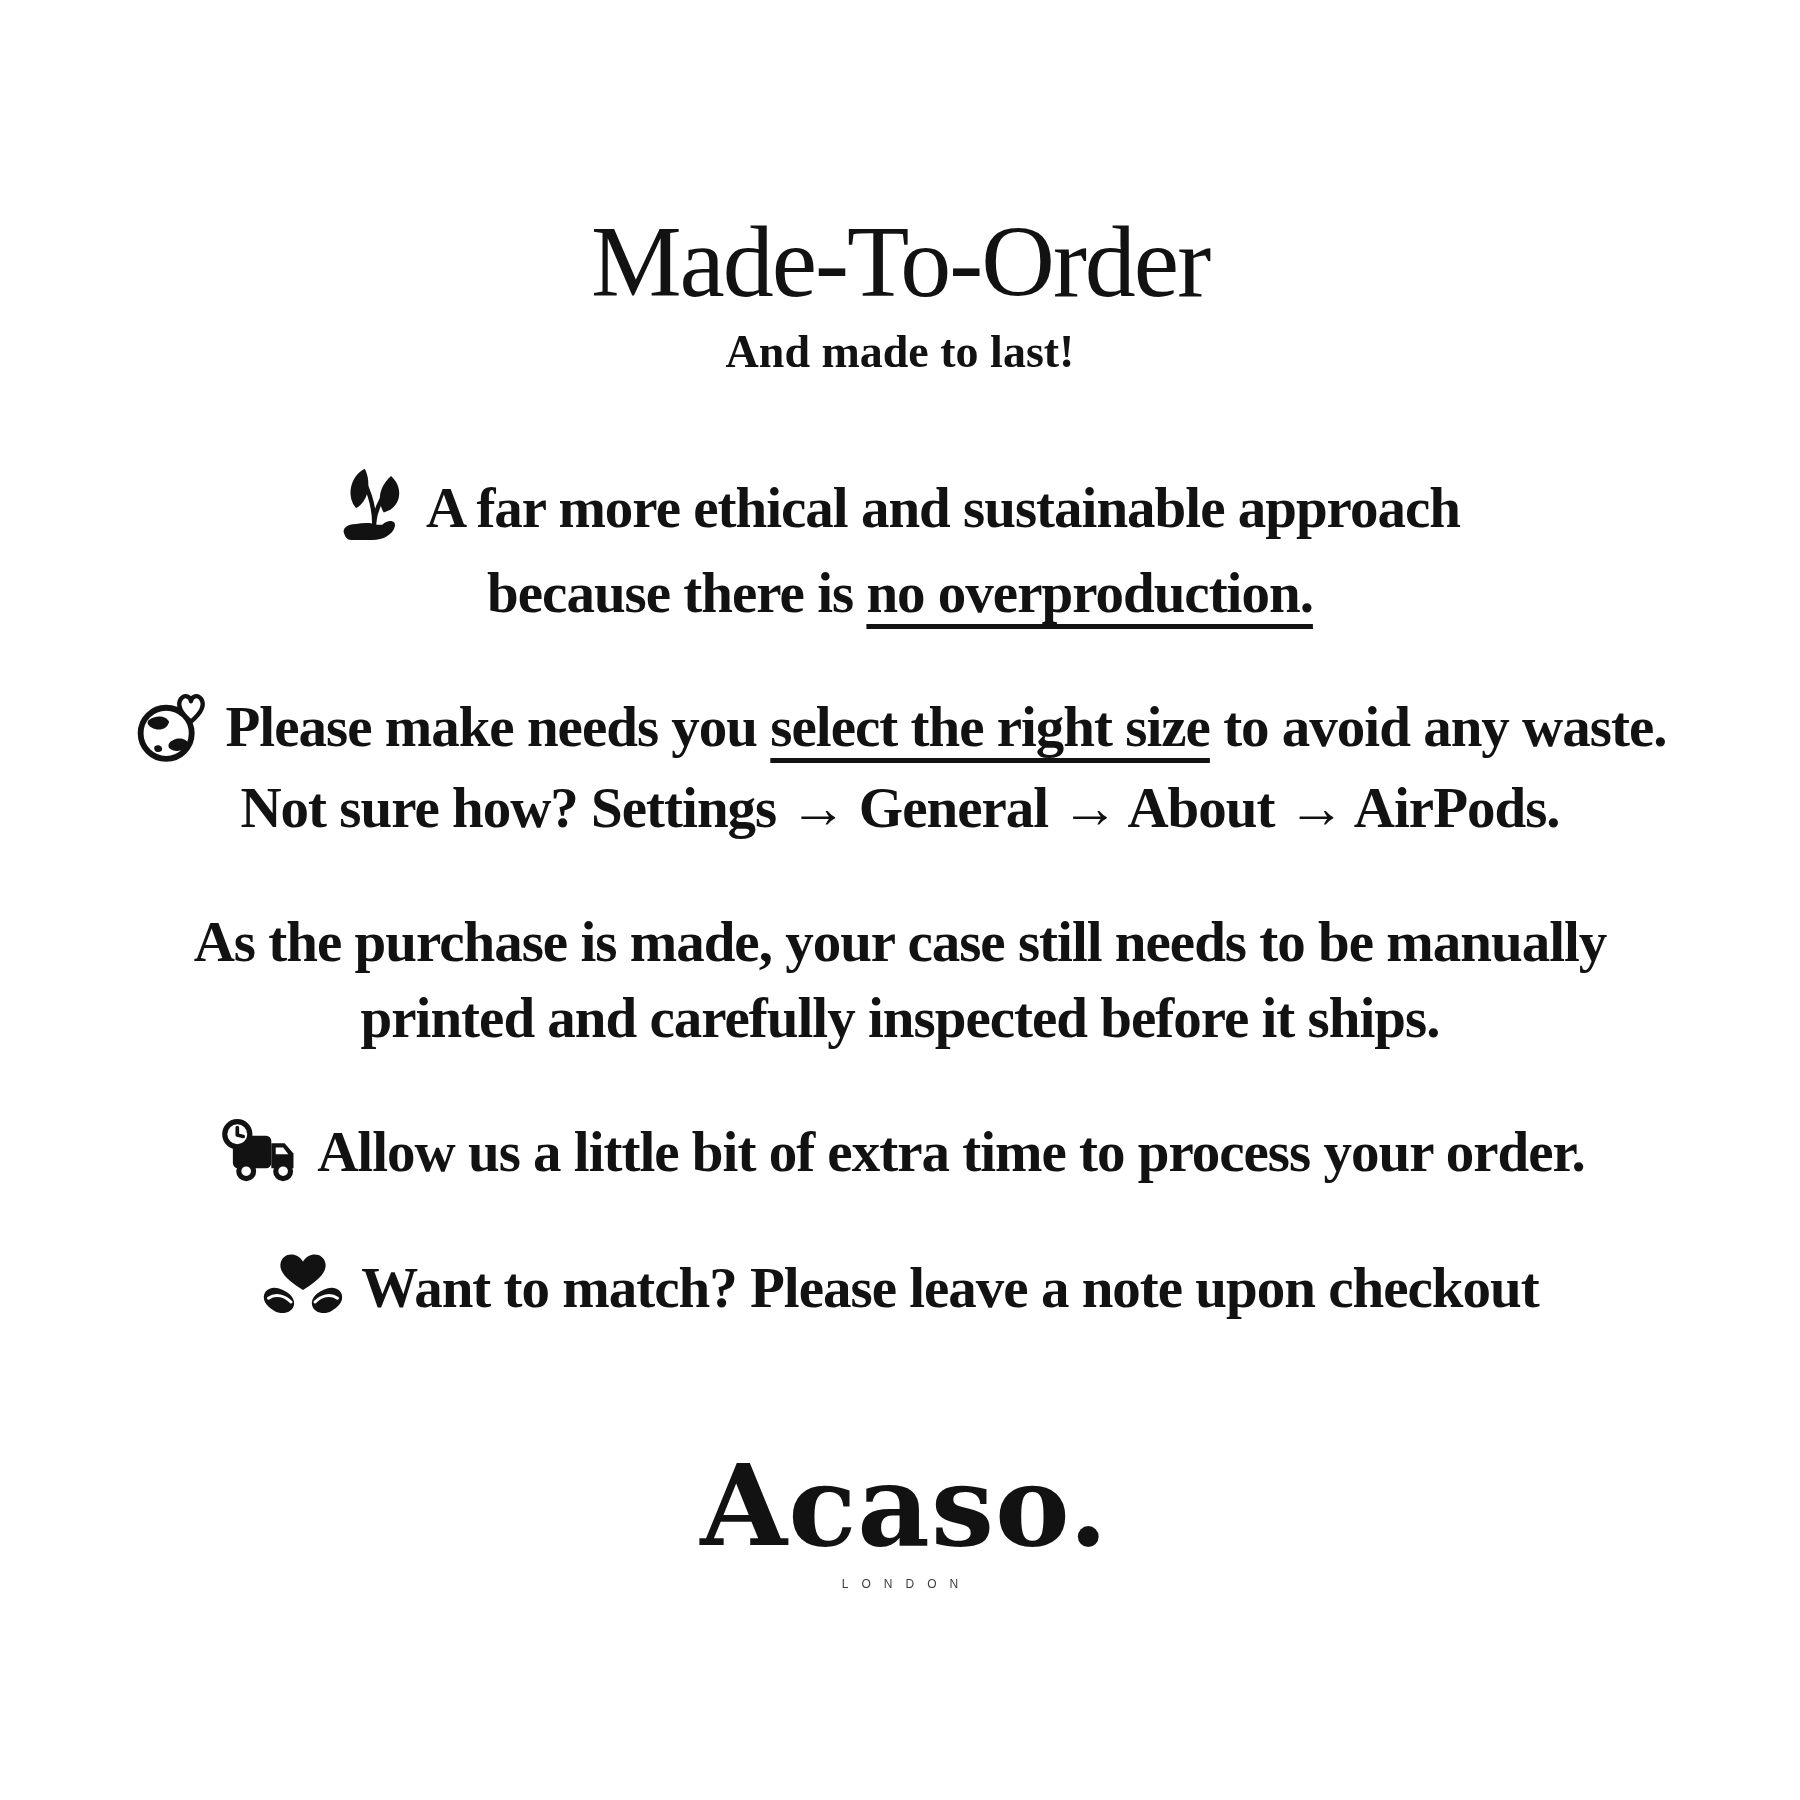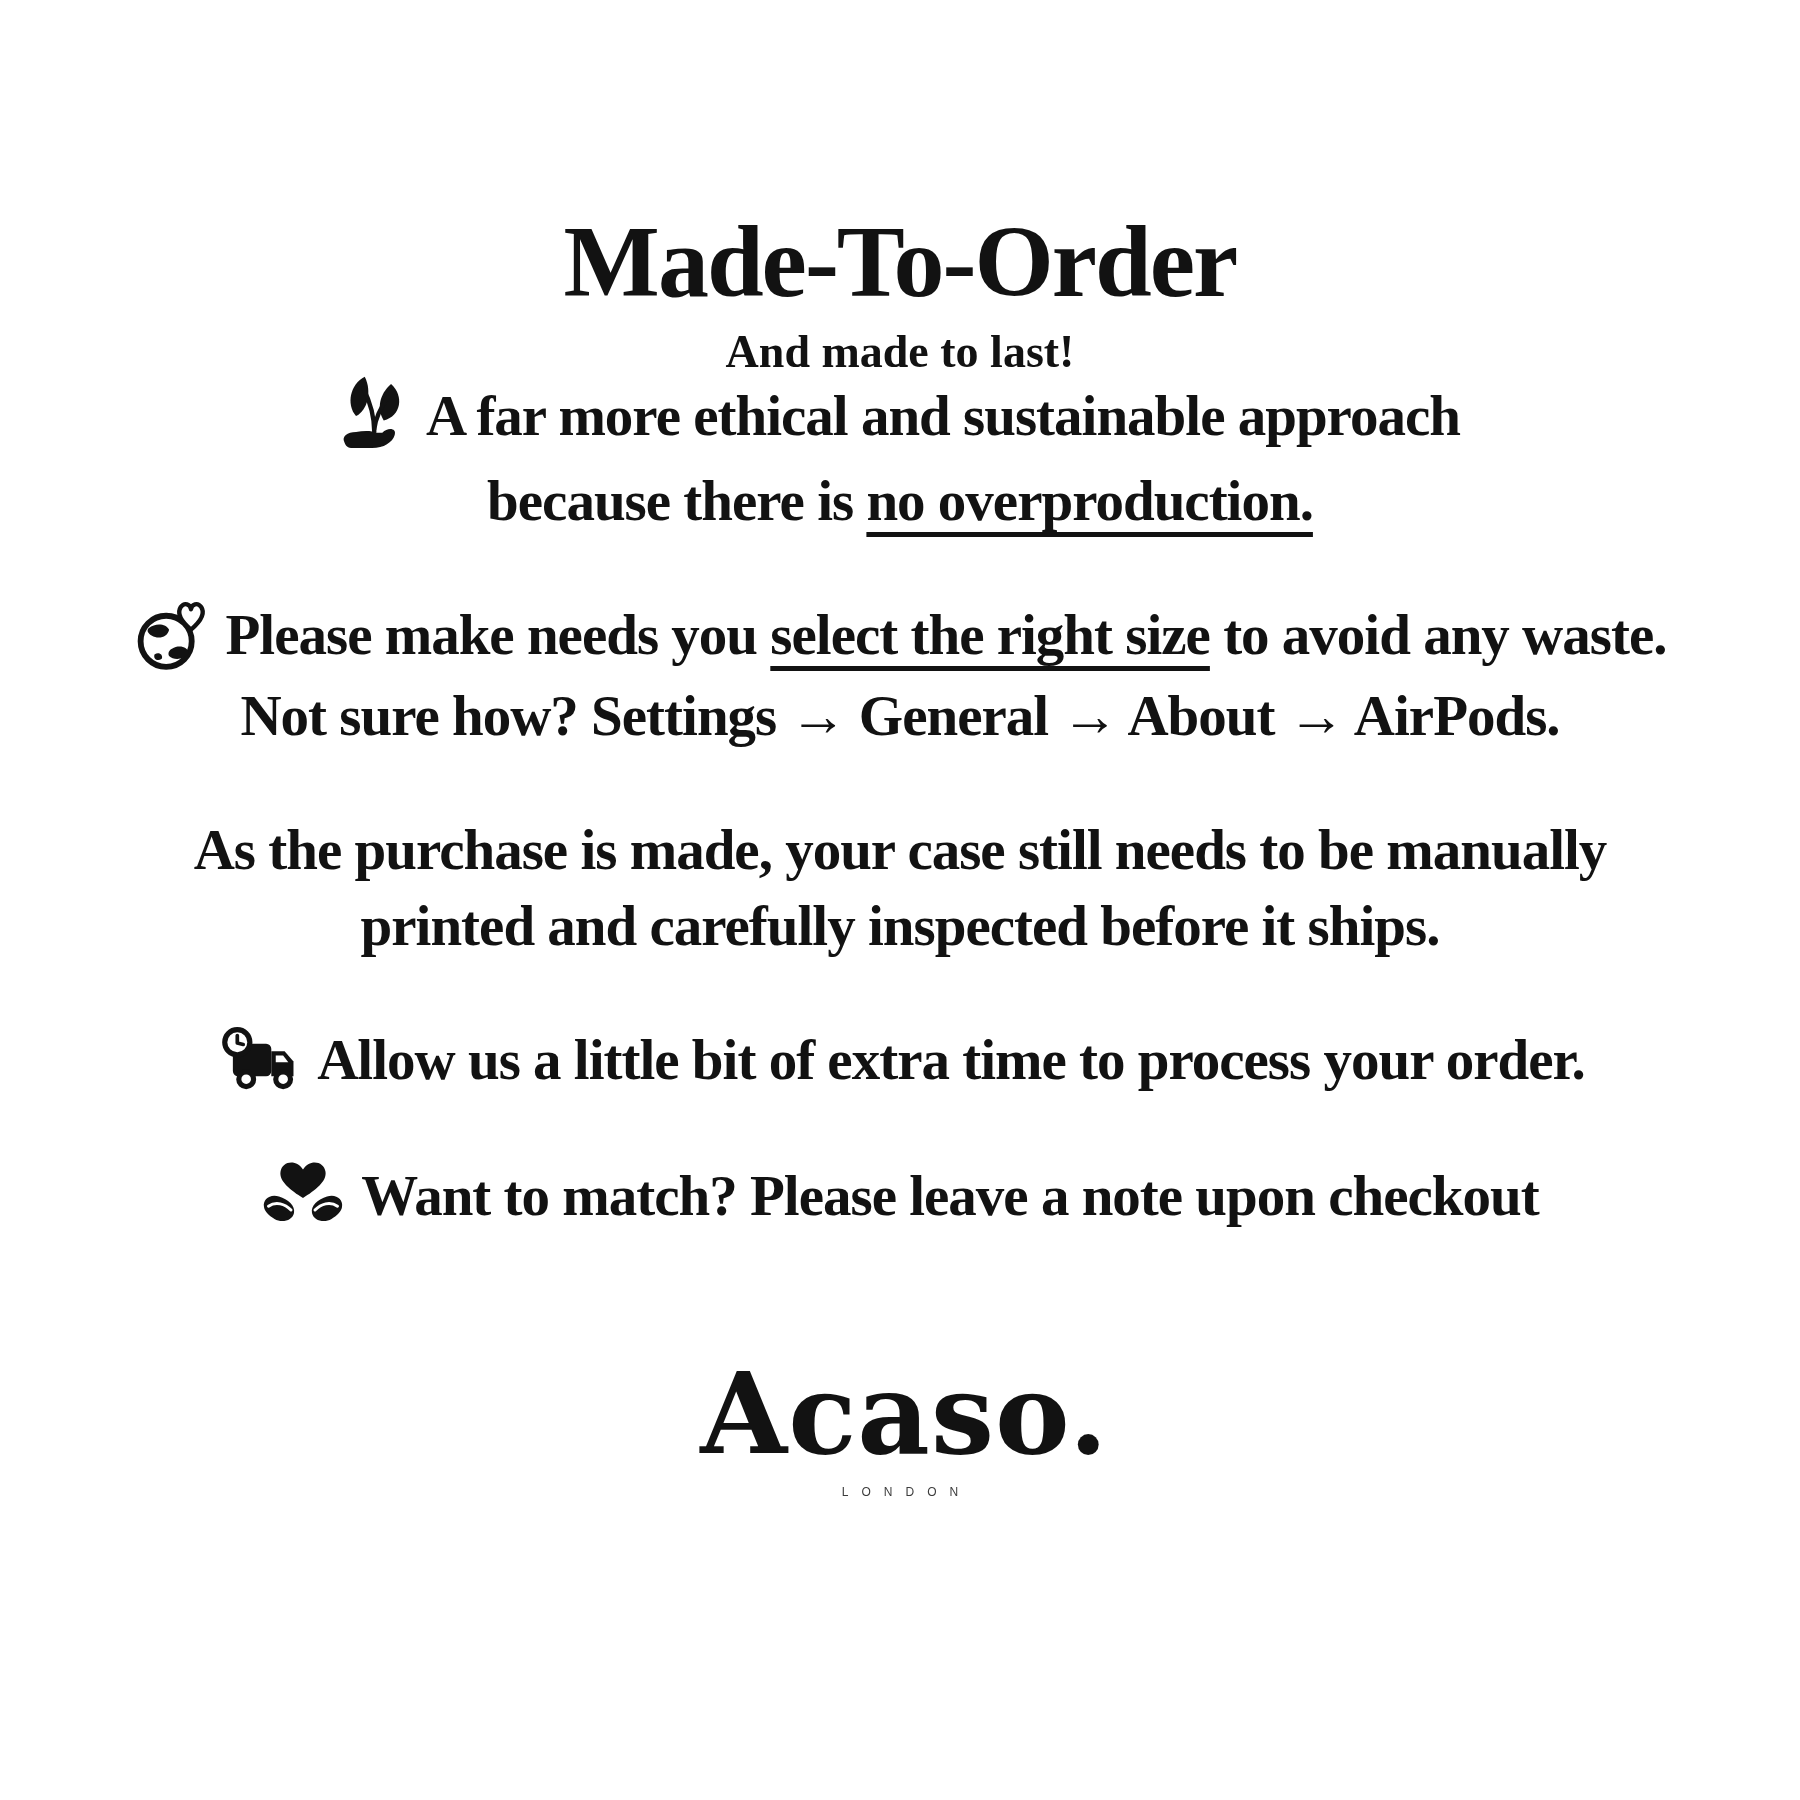--- a/index.html
+++ b/index.html
@@ -13,31 +13,31 @@
     width:1800px;height:1800px;
     background:var(--bg);
     color:var(--fg);
     font-family:"Liberation Serif", serif;
     overflow:hidden;
     text-align:center;
   }
   .inner{padding-top:205px;}
   .title{
     font-size:102px;
-    font-weight:700;
+    font-weight:400;
     letter-spacing:-2px;
     line-height:1.12;
   }
   .subtitle{
     font-size:46px;
     font-weight:700;
     margin-top:6px;
     letter-spacing:0px;
   }
-  .sections{}
+  .sections{margin-top:92px;}
   .section{margin-bottom:58px;}
   .line{
     font-size:57px;
     font-weight:700;
     line-height:76px;
     letter-spacing:-1px;
     white-space:nowrap;
   }
   .ul{
     text-decoration:underline;

